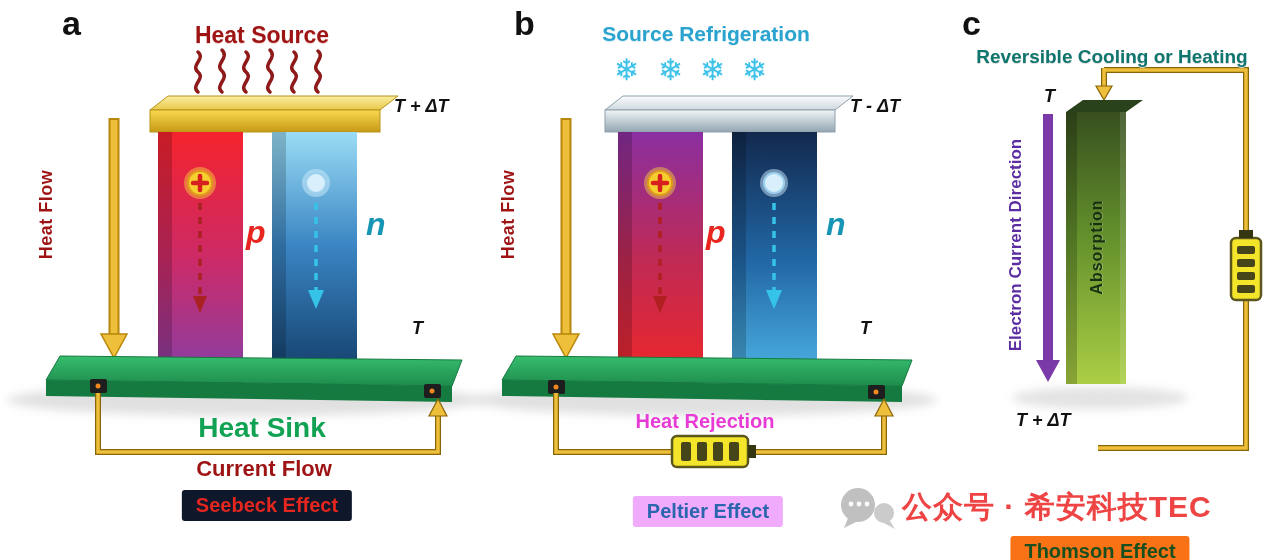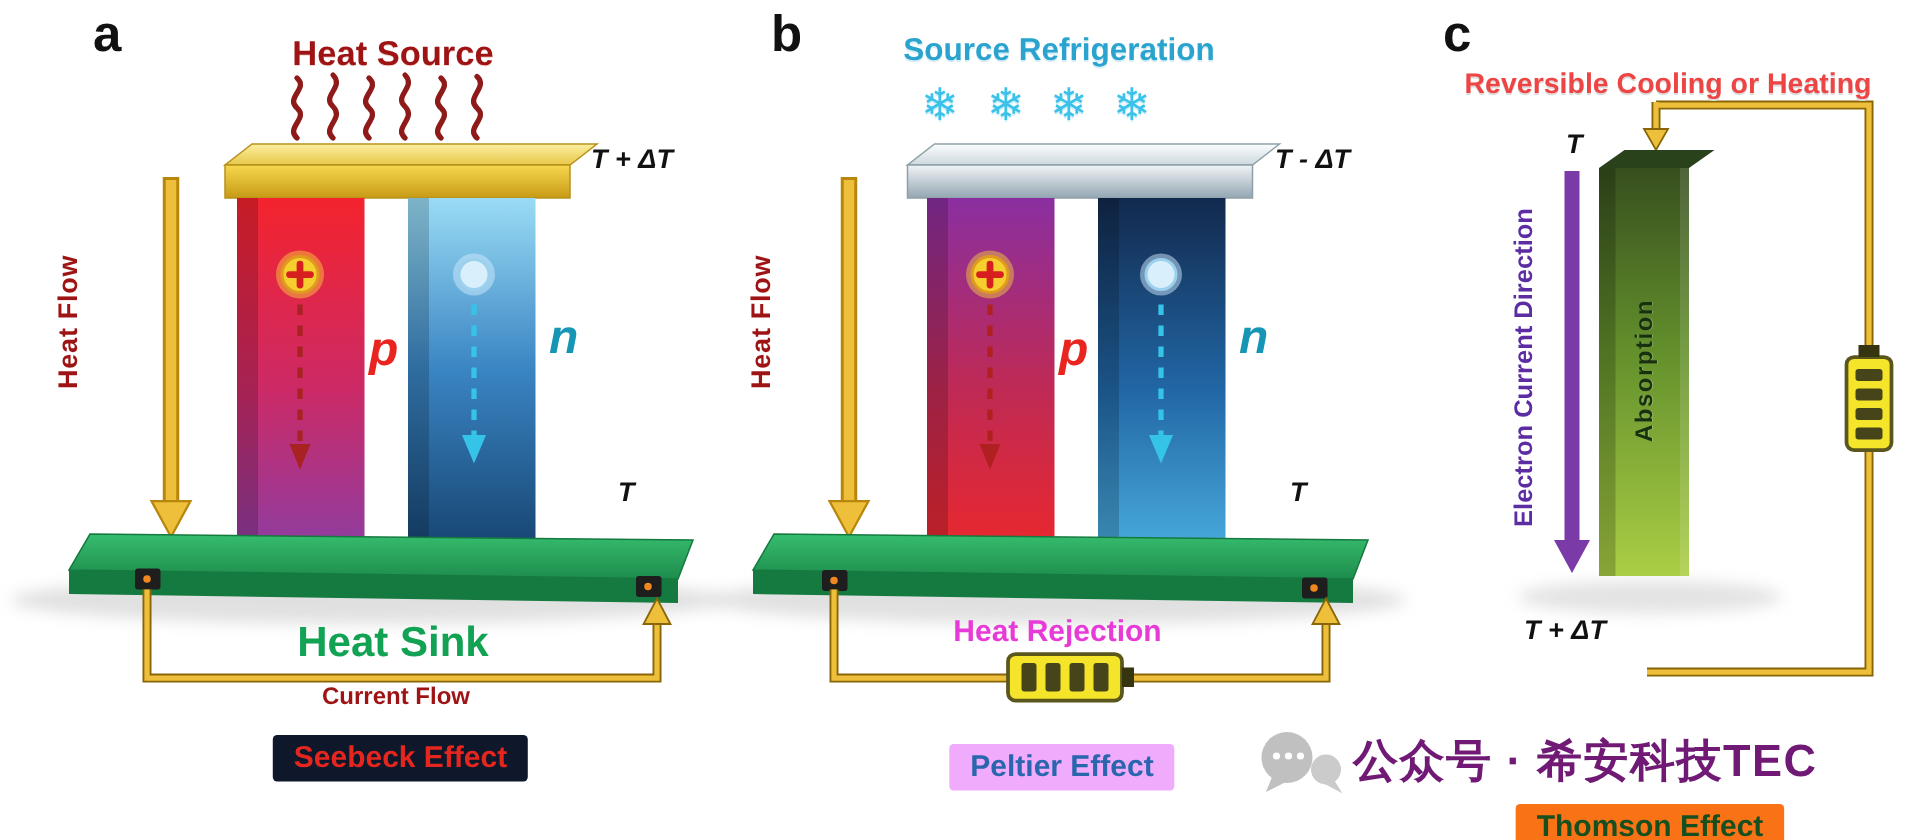--- a/index.html
+++ b/index.html
@@ -5,37 +5,37 @@
   * { margin:0; padding:0; box-sizing:border-box; }
   html,body { background:#ffffff; }
   body { font-family:"Liberation Sans", sans-serif; }
   .canvas { position:relative; width:1280px; height:560px; background:#fff; overflow:hidden; }
   .layer { position:absolute; inset:0; }
   .txt { position:absolute; white-space:nowrap; }
   .ctr { transform:translateX(-50%); }
   .panel-letter { font-size:34px; font-weight:bold; color:#111; }
   .heading-red { font-size:23px; font-weight:bold; color:#9e1414; text-shadow:0 1px 0 #f3d9d2; }
   .heading-cyan { font-size:21px; font-weight:bold; color:#2aa4cf; text-shadow:0 1px 0 #d8eef6; }
-  .heading-dark { font-size:19px; font-weight:bold; color:#ef4444; text-shadow:0 1px 0 #dddddd; }
+  .heading-dark { font-size:19px; font-weight:bold; color:#0f766e; text-shadow:0 1px 0 #dddddd; }
   .temp { font-size:18px; font-weight:bold; font-style:italic; color:#111; }
   .rot { transform:rotate(-90deg); text-align:center; }
   .heatflow { font-size:18px; font-weight:bold; color:#9e1414; letter-spacing:0.5px; }
   .plabel { font-size:32px; font-weight:bold; font-style:italic; color:#e8251f; }
   .nlabel { font-size:32px; font-weight:bold; font-style:italic; color:#1795b5; }
   .sink { font-size:28px; font-weight:bold; color:#12a254; }
-  .currentflow { font-size:16px; font-weight:bold; color:#9e1414; }
+  .currentflow { font-size:22px; font-weight:bold; color:#9e1414; }
   .rejection { font-size:20px; font-weight:bold; color:#e83ad6; }
   .absorption { font-size:16px; font-weight:bold; color:#17310f; letter-spacing:1px; text-shadow:0 1px 0 rgba(255,255,255,0.25); }
   .ecd { font-size:17px; font-weight:bold; color:#5c2da2; }
   .badge { position:absolute; transform:translateX(-50%); font-weight:bold; font-size:20px; padding:4px 14px; border-radius:3px; white-space:nowrap; }
   .badge-seebeck { background:#0f172a; color:#e4261e; }
   .badge-peltier { background:#f0abfc; color:#2a66ae; }
   .badge-thomson { background:#f97316; color:#174f1e;margin-top:40px; }
   .snow { position:absolute; font-size:30px; color:#3cc2e8; text-shadow:0 1px 0 #d2f0fa; }
-  .watermark { position:absolute; font-size:30px; font-weight:600; color:#701a75; letter-spacing:1px; }
+  .watermark { position:absolute; font-size:30px; font-weight:600; color:#ef4444; letter-spacing:1px; }
 </style>
 </head>
 <body>
 
 <div class="canvas">
 
   <svg class="layer" width="1280" height="560" viewBox="0 0 1280 560">
     <defs>
       <linearGradient id="gGold" x1="0" y1="0" x2="0" y2="1">
         <stop offset="0" stop-color="#f7d84f"></stop>

